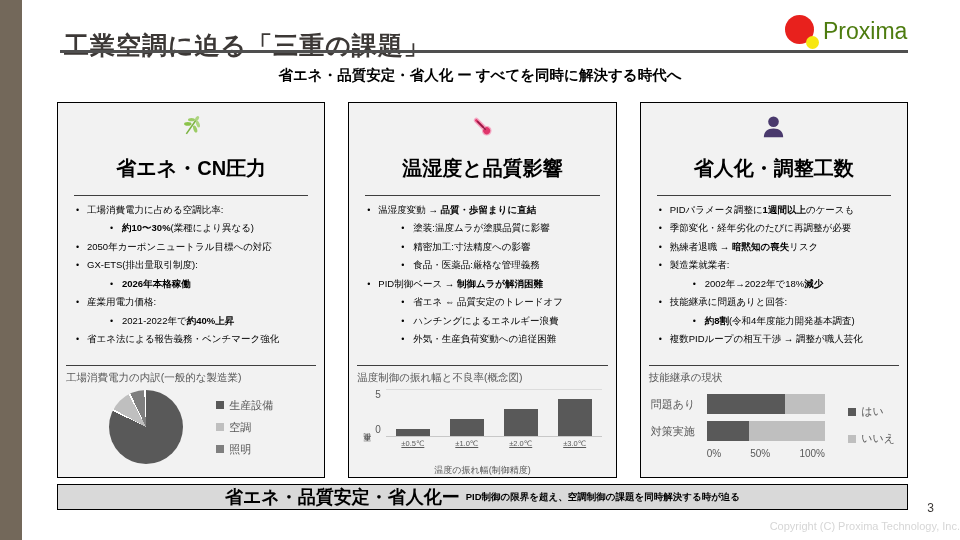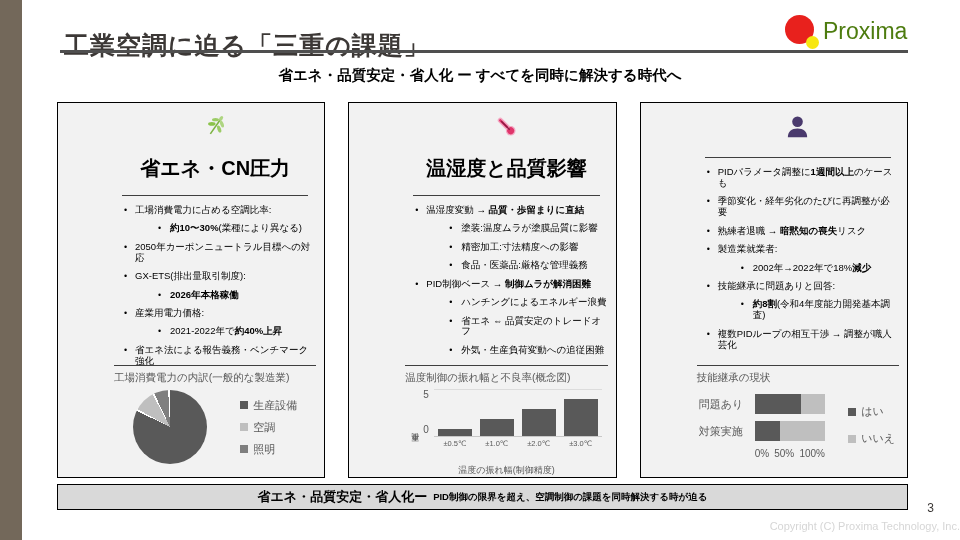--- a/index.html
+++ b/index.html
@@ -8,21 +8,21 @@
   .left-bar{position:absolute;left:0;top:0;width:22px;height:540px;background:#73685a;}
   .page-title{position:absolute;left:64px;top:12px;font-size:25px;font-weight:bold;color:#3c3836;letter-spacing:1px;}
   .title-rule{position:absolute;left:60px;top:50px;width:848px;height:3px;background:#4f4f4f;}
   .logo{position:absolute;left:785px;top:12px;display:flex;align-items:center;}
   .logo-mark{position:relative;width:36px;height:38px;}
   .logo-red{position:absolute;left:0;top:3px;width:29px;height:29px;border-radius:50%;background:#e8211d;}
   .logo-yellow{position:absolute;left:21px;top:24px;width:13px;height:13px;border-radius:50%;background:#f7e711;}
   .logo-text{font-size:23px;color:#4d7c0f;margin-left:2px;}
   .subtitle{position:absolute;top:66px;left:0;width:100%;text-align:center;font-size:14.5px;font-weight:bold;}
   .cards{position:absolute;left:57px;top:102px;width:851px;height:376px;display:flex;gap:23px;}
-  .card{flex:1;background:#f2f2f2;border:1px solid #000;display:flex;flex-direction:column;box-sizing:border-box;padding-left:48px;}
+  .card{flex:1;background:#f2f2f2;border:1px solid #000;display:flex;flex-direction:column;box-sizing:border-box;}
   .card-icon{height:30px;margin-top:10px;text-align:center;}
   .card-title{margin:12px 0 0;text-align:center;font-size:20px;font-weight:bold;line-height:26px;}
   .rule{border-top:1px solid #3f3f3f;margin:14px 16px 0;}
   .bullets{list-style:none;margin:9px 0 0;padding:0 8px 0 16px;flex:1;font-size:9.5px;overflow:hidden;}
   .bullets li{position:relative;margin-bottom:7.5px;line-height:1.15;}
   li.b1{padding-left:13px;}
   li.b1::before{content:"•";position:absolute;left:2px;top:0;font-size:9px;}
   li.b2{padding-left:48px;}
   li.b2::before{content:"•";position:absolute;left:36px;top:0;font-size:9px;}
   .bold{font-weight:bold;}
@@ -36,34 +36,34 @@
   .sw{width:8px;height:8px;display:inline-block;}
   
   .barchart{display:flex;margin-top:4px;padding:0 6px;}
   .ylabel{writing-mode:vertical-rl;transform:rotate(180deg);font-size:8px;color:#595959;line-height:10px;}
   .yticks{display:flex;flex-direction:column;justify-content:space-between;align-items:flex-end;height:46px;font-size:10px;color:#595959;padding:0 5px 0 2px;}
   .pw{flex:1;}
   .plot{height:46px;display:flex;align-items:flex-end;justify-content:space-around;border-bottom:1px solid #c8c8c8;border-top:1px solid #dcdcdc;}
   .bcol{width:22%;display:flex;justify-content:center;align-items:flex-end;height:100%;}
   .bar{width:34px;background:#595959;}
   .cats{display:flex;justify-content:space-around;font-size:7.5px;color:#595959;margin-top:2px;}
-  .cats span{width:22%;text-align:center;}
+  .cats span{width:22%;text-align:center;text-decoration:underline;}
   .xlabel{text-align:center;font-size:9px;color:#595959;margin-top:16px;}
   
   .schart{position:relative;margin-top:9px;padding-left:2px;}
   .srow{display:flex;align-items:center;margin-bottom:7px;}
   .slab{width:56px;font-size:11px;color:#595959;}
   .strack{flex:1;margin-right:74px;height:20px;display:flex;background:#f2f2f2;}
   .sticks{display:flex;justify-content:space-between;margin-left:56px;margin-right:74px;font-size:10px;color:#595959;margin-top:3px;}
   .slegend-wrap{position:absolute;right:4px;top:10px;}
   .slegend-wrap .legend{gap:12px;}
   
   .banner{position:absolute;left:57px;top:484px;width:851px;height:26px;background:#d9d9d9;border:1px solid #000;
           box-sizing:border-box;display:flex;align-items:center;justify-content:center;gap:6px;}
-  .banner-main{font-size:13px;font-weight:bold;}
+  .banner-main{font-size:18px;font-weight:bold;}
   .banner-sub{font-size:9.5px;font-weight:bold;}
   .footer{position:absolute;top:520px;left:0;width:100%;text-align:right;font-size:11px;color:#d6d6d6;}
   .page-num{position:absolute;right:26px;top:501px;font-size:12px;color:#3c3836;}
 </style>
 </head>
 <body>
 
 <div class="left-bar"></div>
 <h1 class="page-title">工業空調に迫る「三重の課題」</h1>
 <div class="title-rule"></div>
@@ -136,22 +136,22 @@
           </g>
         </svg></div>
     <h2 class="card-title">温湿度と品質影響</h2>
     <div class="rule"></div>
     <ul class="bullets">
         <li class="b1"><span>温湿度変動 → </span><span class="bold">品質・歩留まりに直結</span></li>
         <li class="b2"><span>塗装:温度ムラが塗膜品質に影響</span></li>
         <li class="b2"><span>精密加工:寸法精度への影響</span></li>
         <li class="b2"><span>食品・医薬品:厳格な管理義務</span></li>
         <li class="b1"><span>PID制御ベース → </span><span class="bold">制御ムラが解消困難</span></li>
+        <li class="b2"><span>省エネ ⇔ 品質安定のトレードオフ</span></li>
         <li class="b2"><span>ハンチングによるエネルギー浪費</span></li>
-        <li class="b2"><span>省エネ ⇔ 品質安定のトレードオフ</span></li>
         <li class="b2"><span>外気・生産負荷変動への追従困難</span></li>
       </ul>
     <div class="chart">
       <div class="chart-title">温度制御の振れ幅と不良率(概念図)</div>
       <div class="chart-body">
           <div class="barchart">
             <div class="ylabel">不良率</div>
             <div class="yticks">
               <span>5</span>
               <span>0</span>
@@ -182,20 +182,21 @@
           <div class="xlabel">温度の振れ幅(制御精度)</div>
         </div>
     </div>
   </section>
 
   <section class="card">
     <div class="card-icon"><svg width="29" height="29" viewBox="0 0 24 24" fill="#4a3a6d">
           <circle cx="12" cy="7.2" r="4.4"></circle>
           <path d="M12 12.8c-5 0-8 2.8-8 7.2h16c0-4.4-3-7.2-8-7.2z"></path>
         </svg></div>
+    <h2 class="card-title">省人化・調整工数</h2>
     <div class="rule"></div>
     <ul class="bullets">
         <li class="b1"><span>PIDパラメータ調整に</span><span class="bold">1週間以上</span><span>のケースも</span></li>
         <li class="b1"><span>季節変化・経年劣化のたびに再調整が必要</span></li>
         <li class="b1"><span>熟練者退職 → </span><span class="bold">暗黙知の喪失</span><span>リスク</span></li>
         <li class="b1"><span>製造業就業者:</span></li>
         <li class="b2"><span>2002年→2022年で18%</span><span class="bold">減少</span></li>
         <li class="b1"><span>技能継承に問題ありと回答:</span></li>
         <li class="b2"><span class="bold">約8割</span><span>(令和4年度能力開発基本調査)</span></li>
         <li class="b1"><span>複数PIDループの相互干渉 → 調整が職人芸化</span></li>

